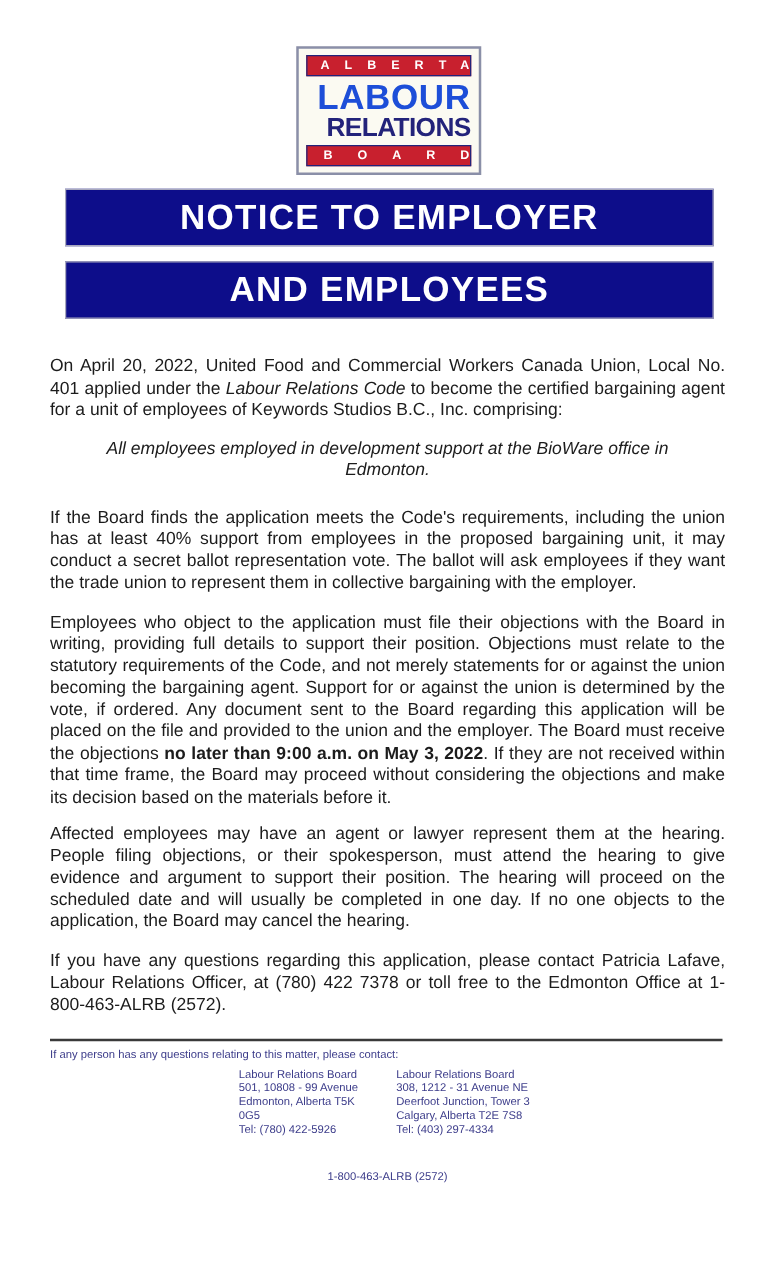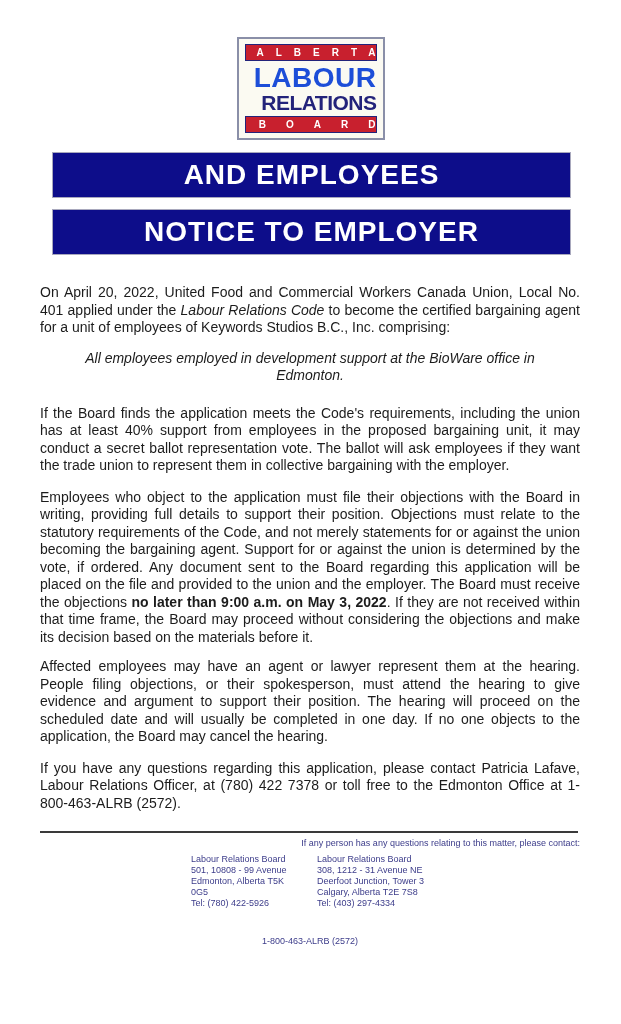--- a/index.html
+++ b/index.html
@@ -82,46 +82,46 @@
   .para b { font-weight: bold; }
   .para i { font-style: italic; }
 
   
   .rule {
     margin-top: 19px;
     border-top: 2px solid #3a3a3a;
     width: 538px;
   }
   .footer { color: #3c3c8a; font-size: 9px; line-height: 11px; }
-  .footer-intro { text-align: right; margin-top: 5px; }
+  .footer-intro { text-align: left; margin-top: 5px; }
   .footer-cols { display: flex; justify-content: center; gap: 14px; margin-top: 5px; }
   .footer-col { width: 112px; text-align: left; }
   .footer-tollfree { text-align: center; margin-top: 27px; }
 </style>
 </head>
 <body>
 
 <div class="page">
 
   <div class="logo">
     <div class="logo-band band-alberta">
       <span>ALBERTA</span>
     </div>
     <div class="logo-labour">LABOUR</div>
     <div class="logo-relations">RELATIONS</div>
     <div class="logo-band band-board">
       <span>BOARD</span>
     </div>
   </div>
 
+  <div class="banner banner1">
+    <span>NOTICE TO EMPLOYER</span>
+  </div>
   <div class="banner banner2">
     <span>AND EMPLOYEES</span>
-  </div>
-  <div class="banner banner1">
-    <span>NOTICE TO EMPLOYER</span>
   </div>
 
   <div class="content">
 
     <p class="para p1"><span>On April 20, 2022, United Food and Commercial Workers Canada Union, Local No. 401 applied under the </span><i>Labour Relations Code</i><span> to become the certified bargaining agent for a unit of employees of Keywords Studios B.C., Inc. comprising:</span></p>
 
     <p class="quote">All employees employed in development support at the BioWare office in Edmonton.</p>
 
     <p class="para p2">If the Board finds the application meets the Code's requirements, including the union has at least 40% support from employees in the proposed bargaining unit, it may conduct a secret ballot representation vote.  The ballot will ask employees if they want the trade union to represent them in collective bargaining with the employer.</p>
 

